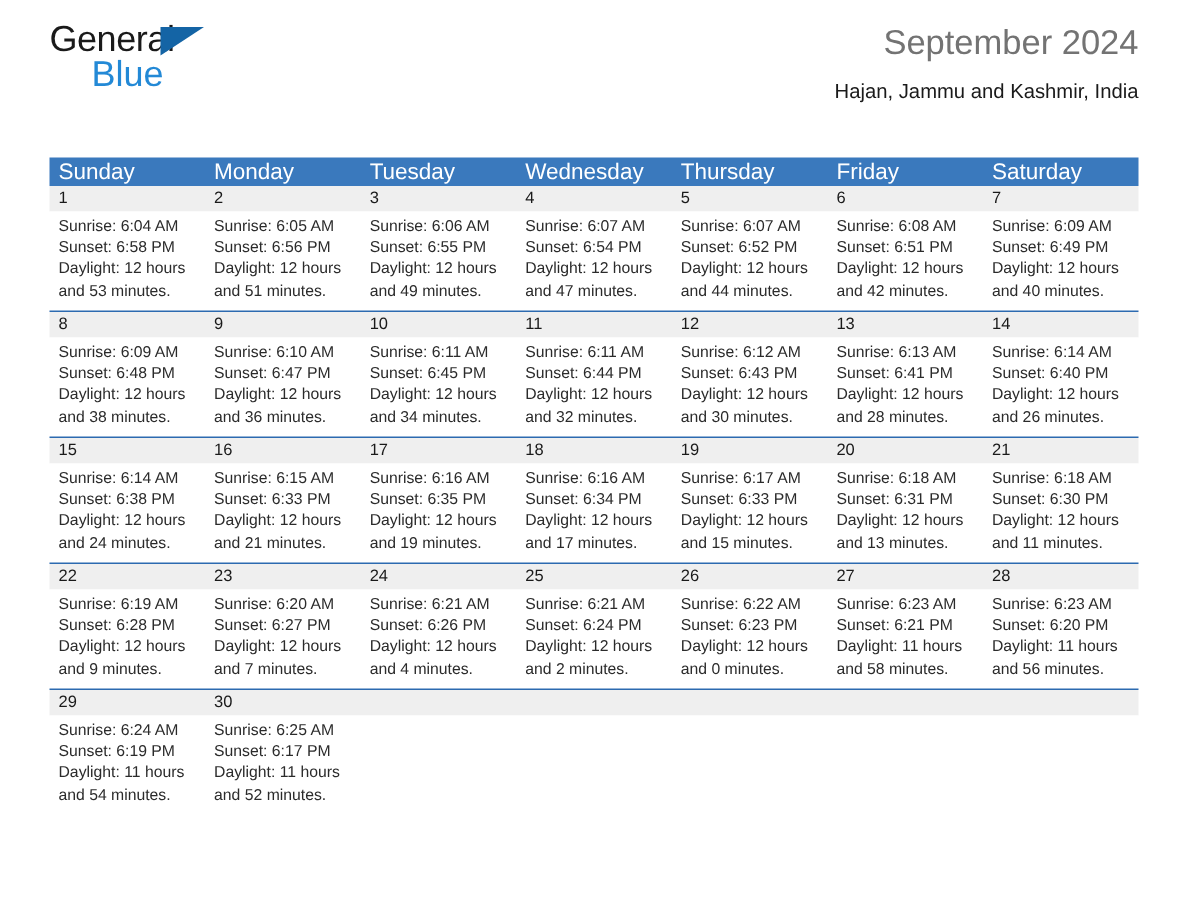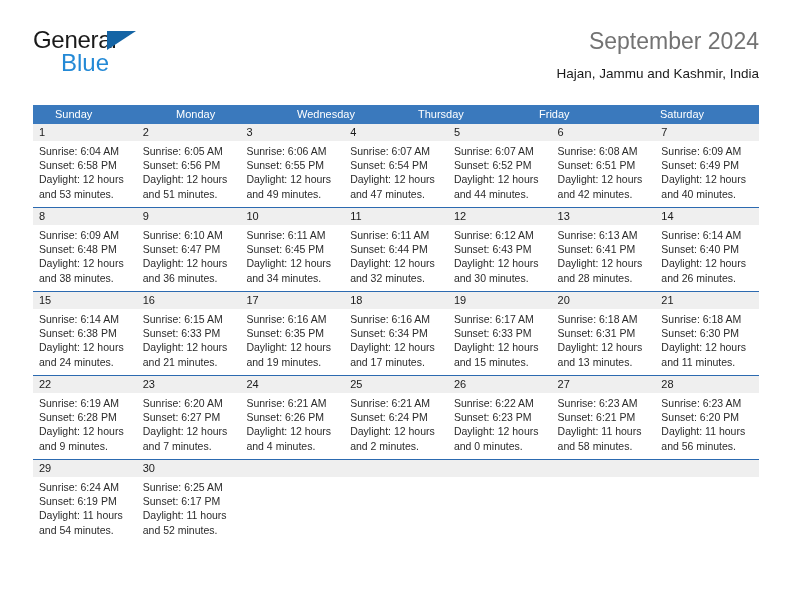--- a/index.html
+++ b/index.html
@@ -18,21 +18,21 @@
     position: relative;
     width: 792px;
     height: 612px;
     box-sizing: border-box;
   }
 
   
   .header {
     position: absolute;
     left: 33px;
-    top: 24px;
+    top: 11px;
     width: 726px;
     height: 70px;
   }
   .logo {
     position: absolute;
     left: 0;
     top: 2px;
     width: 220px;
     height: 58px;
   }
@@ -93,23 +93,23 @@
     width: 726px;
   }
   .weekdays {
     display: flex;
     background: #3a79bd;
     height: 19px;
   }
   .weekday {
     flex: 1 1 0;
     color: #ffffff;
-    font-size: 11px;
+    font-size: 15px;
     line-height: 19px;
-    padding-left: 22px;
+    padding-left: 6px;
     box-sizing: border-box;
     white-space: nowrap;
   }
   .week {
     border-top: 1.4px solid #2c6ab0;
     background: #ffffff;
   }
   .week:first-of-type {
     border-top: none;
   }
@@ -162,20 +162,21 @@
       <div class="cal-title">September 2024</div>
       <div class="cal-subtitle">Hajan, Jammu and Kashmir, India</div>
     </div>
 
   </div>
 
   <div class="calendar">
     <div class="weekdays">
         <div class="weekday">Sunday</div>
         <div class="weekday">Monday</div>
+        <div class="weekday">Tuesday</div>
         <div class="weekday">Wednesday</div>
         <div class="weekday">Thursday</div>
         <div class="weekday">Friday</div>
         <div class="weekday">Saturday</div>
       </div>
     <div id="weeks-container">
         <div class="week">
           <div class="week-datebar">
             <div class="daynum">1</div>
             <div class="daynum">2</div>

